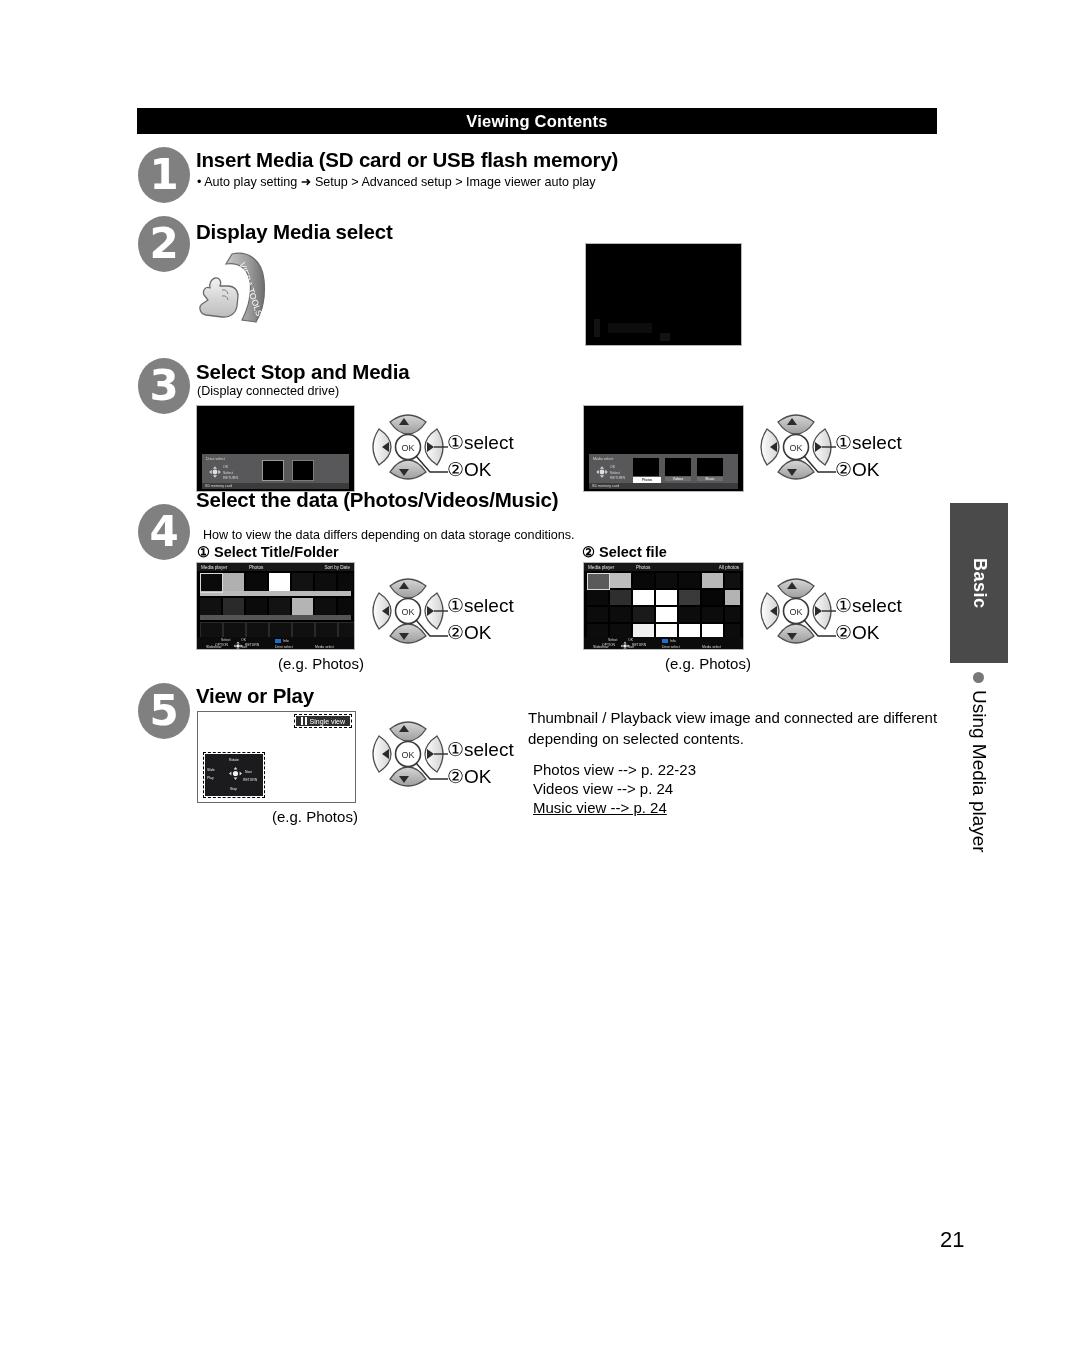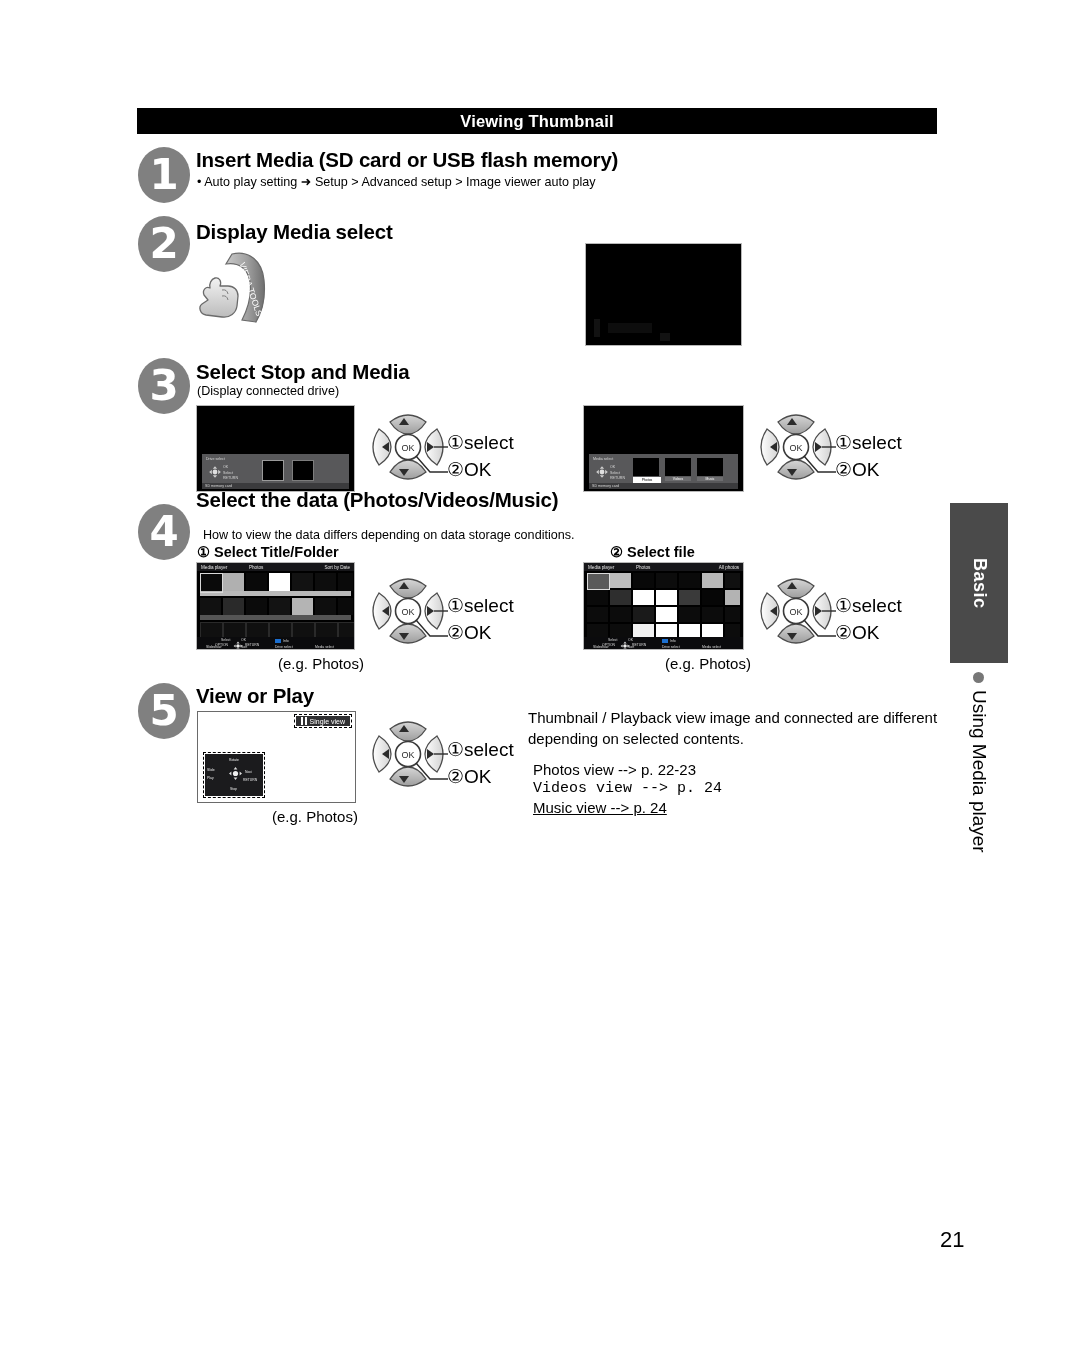--- a/index.html
+++ b/index.html
@@ -199,21 +199,21 @@
   .pause-bars{ display:inline-flex; gap:1.5px; }
   .pause-bars i{ display:block; width:2px; height:8px; background:#fff;}
 
   
   .viera { position:absolute; width:92px; height:88px; }
 </style>
 </head>
 <body>
 
 <div class="banner">
-  <span>Viewing Thumbnail</span>
+  <span>Viewing Contents</span>
 </div>
 
 <div class="step-num" style="left:138px; top:147px;">1</div>
 <div class="step-title" style="left:196px; top:148px;">Insert Media (SD card or USB flash memory)</div>
 <div class="step-sub" style="left:197px; top:174px;">•  Auto play setting ➜ Setup &gt; Advanced setup &gt; Image viewer auto play</div>
 
 <div class="step-num" style="left:138px; top:216px;">2</div>
 <div class="step-title" style="left:196px; top:220px;">Display Media select</div>
 
 <div class="viera" style="left:192px; top:246px;">
@@ -346,21 +346,21 @@
     <path d="M52 50 L66 66 L84 66" stroke="#2b2b2b" stroke-width="1.4" fill="none"></path>
   </svg>
 </div>
 <div class="callout" style="left:835px; top:431px;">①select</div>
 <div class="callout" style="left:835px; top:458px;">②OK</div>
 
 <div class="step-num" style="left:138px; top:504px;">4</div>
 <div class="step-title" style="left:196px; top:488px;">Select the data (Photos/Videos/Music)</div>
 <div class="step-sub" style="left:203px; top:528px;text-align:center;">How to view the data differs depending on data storage conditions.</div>
 <div class="subhead" style="left:197px; top:544px;">① Select Title/Folder</div>
-<div class="subhead" style="left:582px; top:544px;margin-left:28px;">② Select file</div>
+<div class="subhead" style="left:582px; top:544px;">② Select file</div>
 
 <div class="tv" style="left:196px; top:562px; width:159px; height:88px;">
   <div class="gridscreen">
     <div class="gs-top">
       <div class="gs-top-text" style="left:4px;">Media player</div>
       <div class="gs-top-text" style="left:52px;">Photos</div>
       <div class="gs-top-text" style="right:4px;">Sort by Date</div>
     </div>
 
     <div class="cell" style="left:3px;  top:10px; width:21px; height:18px; background:#0a0a0a; border:1px solid #d8d8d8;"></div>
@@ -557,21 +557,21 @@
     <path d="M70 41 L84 41" stroke="#2b2b2b" stroke-width="1.4" fill="none"></path>
     <path d="M52 50 L66 66 L84 66" stroke="#2b2b2b" stroke-width="1.4" fill="none"></path>
   </svg>
 </div>
 <div class="callout" style="left:447px; top:738px;">①select</div>
 <div class="callout" style="left:447px; top:765px;">②OK</div>
 
 <div class="para" style="left:528px; top:708px; width:420px;">Thumbnail / Playback view image and connected are different
 depending on selected contents.</div>
 <div class="para" style="left:533px; top:760px;">Photos view --&gt; p. 22-23</div>
-<div class="para" style="left:533px; top:779px;font-family:Liberation Mono, monospace;">Videos view --&gt; p. 24</div>
+<div class="para" style="left:533px; top:779px;">Videos view --&gt; p. 24</div>
 <div class="para" style="left:533px; top:798px;text-decoration:underline;">Music view --&gt; p. 24</div>
 
 <div class="side-tab" style="left:950px; top:503px; width:58px; height:160px;">
   <span>Basic</span>
 </div>
 <div class="side-bullet" style="left:973px; top:672px;"></div>
 <div class="side-label" style="left:968px; top:690px;">Using Media player</div>
 
 <div class="page-no" style="left:940px; top:1227px;">21</div>
 

